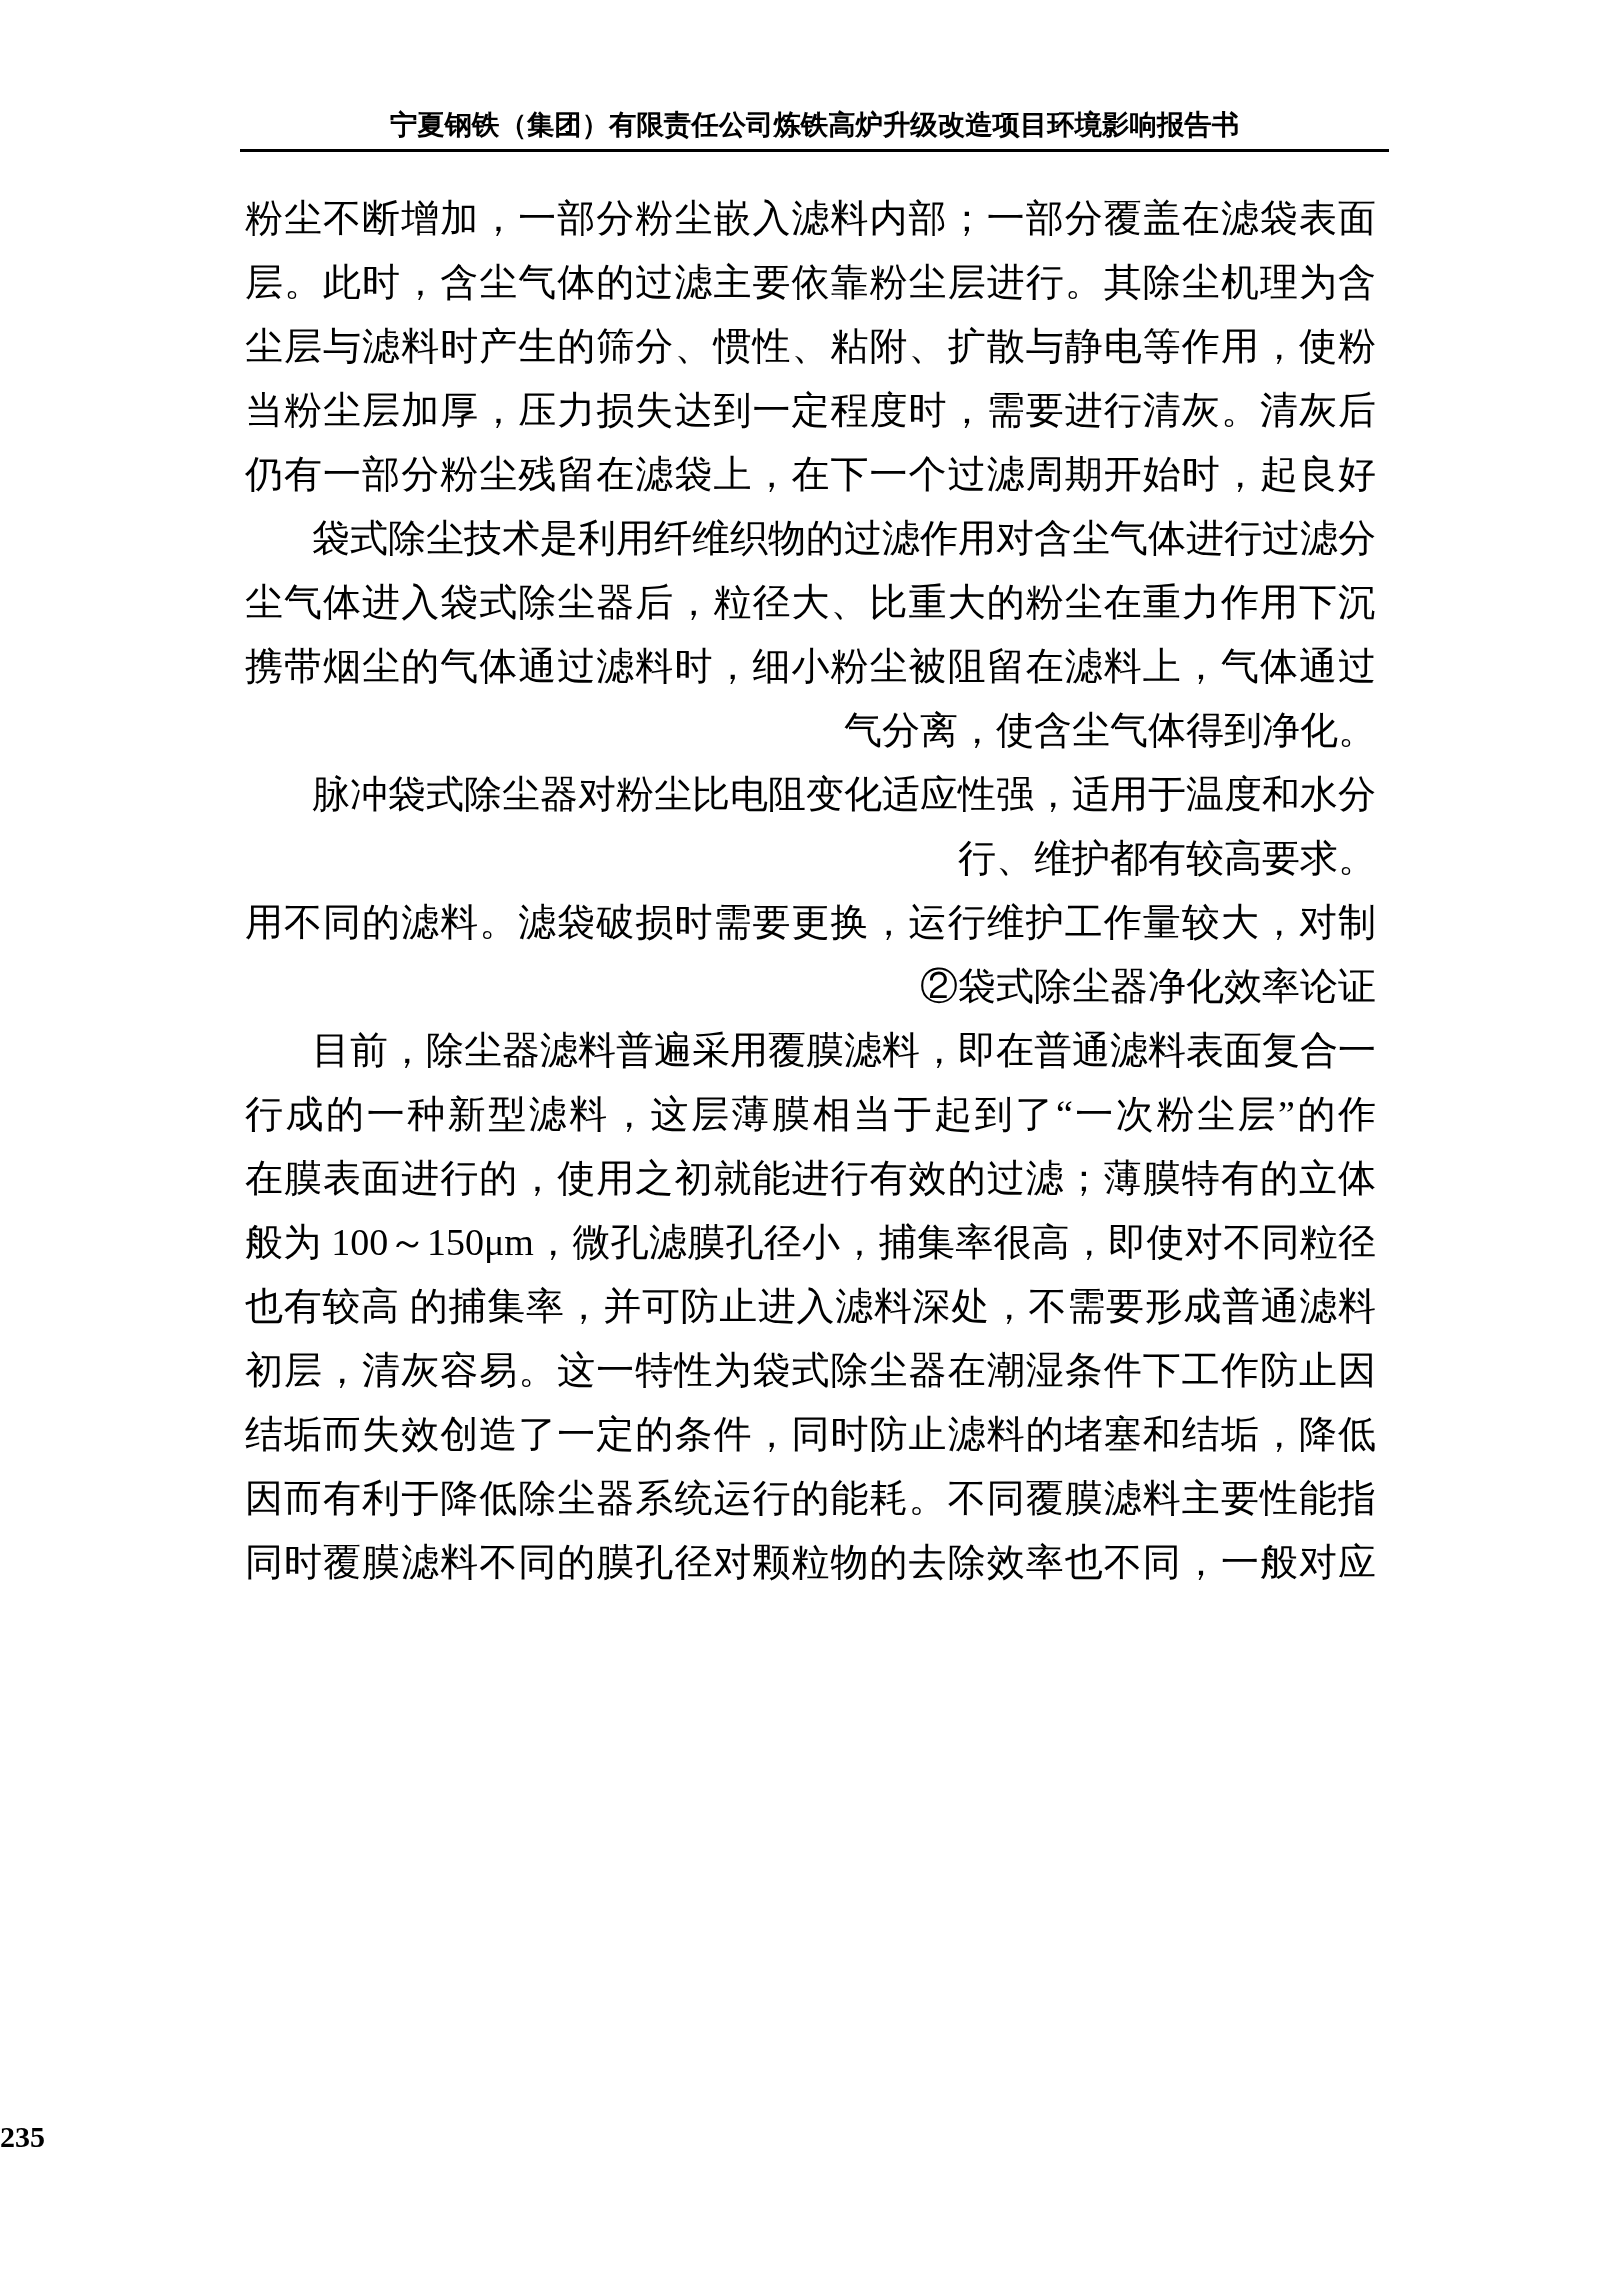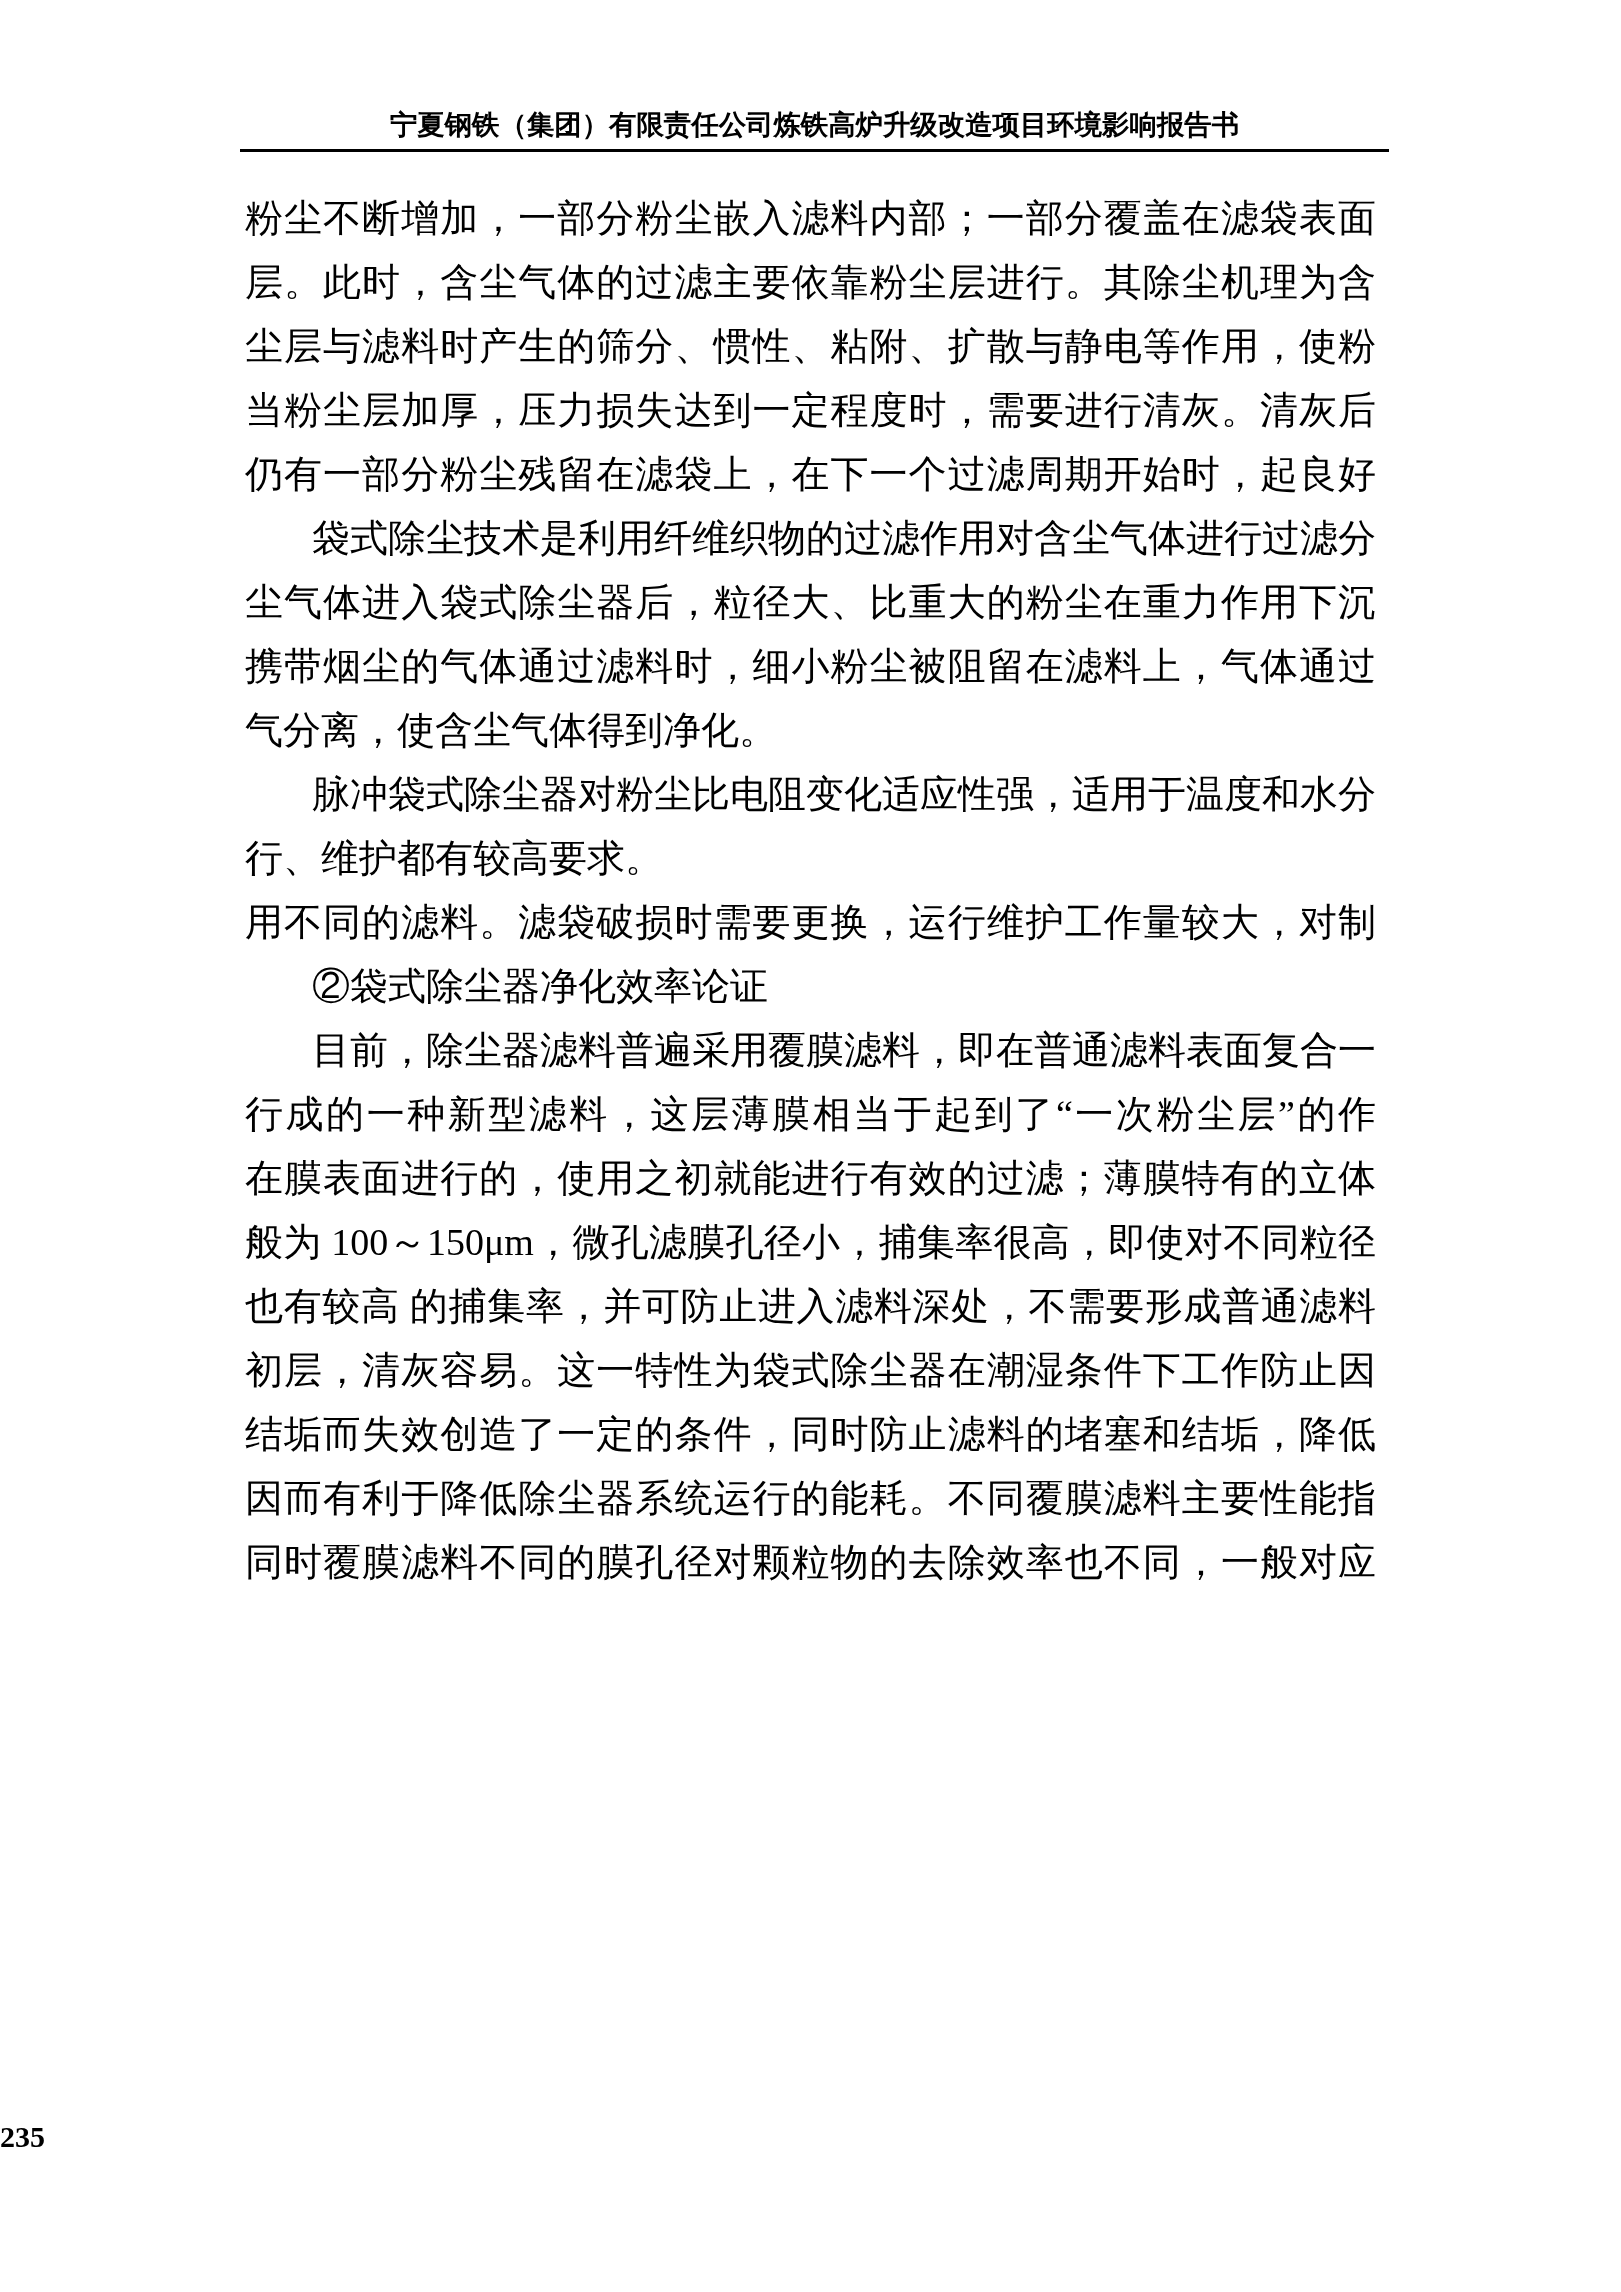--- a/index.html
+++ b/index.html
@@ -42,21 +42,21 @@
   .text-line {
     height: 64px;
     line-height: 64px;
     font-size: 38px;
     text-align: justify;
     text-align-last: justify;
     text-justify: inter-ideograph;
     overflow: hidden;
   }
   .text-line.no-fill {
-    text-align: left;
+    text-align: right;
     text-align-last: auto;
   }
   .text-line.indent {
     text-indent: 67px;
   }
   .doc-footer {
     position: absolute;
     top: 2117px;
     left: 0;
     width: 100%;

